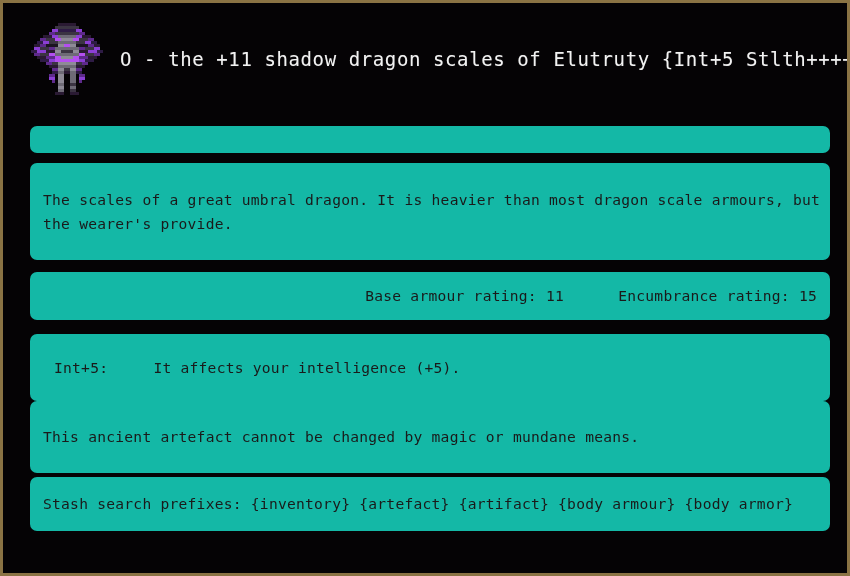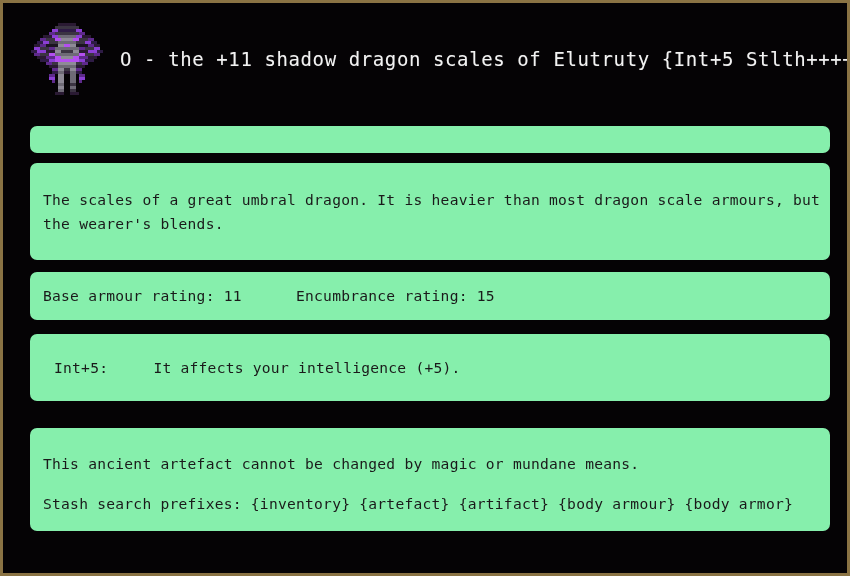--- a/index.html
+++ b/index.html
@@ -58,21 +58,21 @@
     letter-spacing: 0.6px;
     white-space: pre;
     text-shadow: 0 0 1px rgba(255,255,255,0.25);
   }
 
   
   .panel {
     position: absolute;
     left: 27px;
     width: 800px;
-    background: #86efac;
+    background: #14b8a6;
     border-radius: 7px;
     box-sizing: border-box;
     color: #1a1a1a;
     font-size: 14.6px;
     line-height: 24px;
     letter-spacing: 0.25px;
     padding: 0 13px;
     display: flex;
     flex-direction: column;
     justify-content: center;
@@ -80,23 +80,23 @@
   }
   .panel .line {
     white-space: pre;
   }
   .panel.empty {
     padding: 0;
   }
 
   #panel-blank   { top: 123px; height: 27px; }
   #panel-desc    { top: 160px; height: 97px; }
-  #panel-stats   { top: 269px; height: 48px; }
+  #panel-stats   { top: 269px; height: 48px; text-align: right; }
   #panel-effects { top: 331px; height: 67px; padding-left: 24px; }
-  #panel-origin  { top: 425px; height: 72px; }
+  #panel-origin  { top: 398px; height: 72px; }
   #panel-prefix  { top: 474px; height: 54px; }
 </style>
 </head>
 <body>
 
 <div id="screen">
 
   <div id="header">
 
     <div id="sprite-wrap">
@@ -237,21 +237,21 @@
       </svg>
     </div>
 
     <div id="title-line">O - the +11 shadow dragon scales of Elutruty {Int+5 Stlth++++}.</div>
   </div>
 
   <div id="panel-blank" class="panel empty"></div>
 
   <div id="panel-desc" class="panel">
     <div class="line">The scales of a great umbral dragon. It is heavier than most dragon scale armours, but</div>
-    <div class="line">the wearer's blends.</div>
+    <div class="line">the wearer's provide.</div>
   </div>
 
   <div id="panel-stats" class="panel">
     <div class="line">Base armour rating: 11      Encumbrance rating: 15</div>
   </div>
 
   <div id="panel-effects" class="panel">
     <div class="line">Int+5:     It affects your intelligence (+5).</div>
   </div>
 

